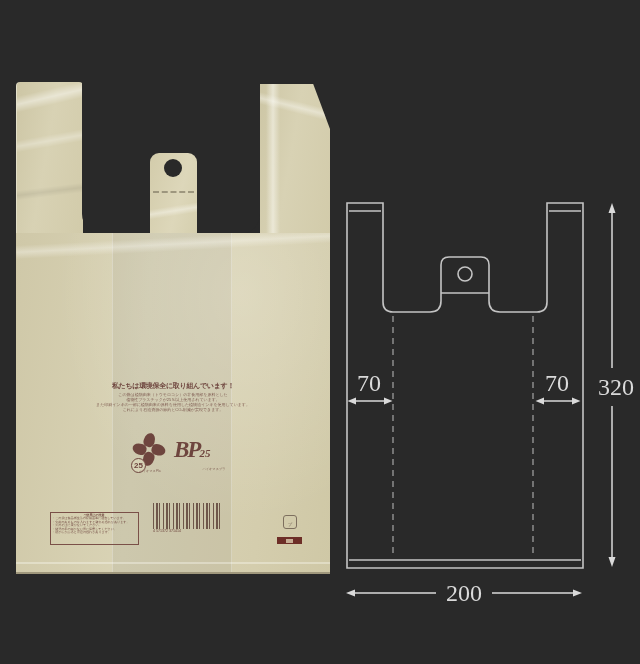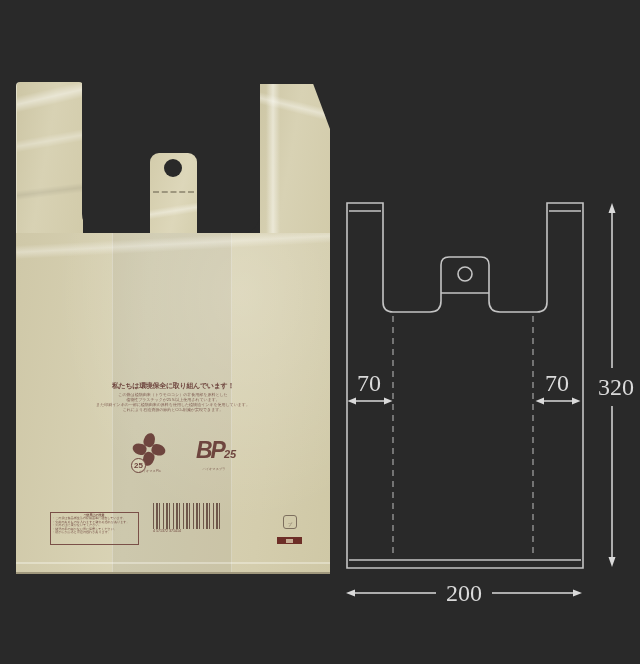--- a/index.html
+++ b/index.html
@@ -33,22 +33,22 @@
     font-size:8px;line-height:10px;transform:scale(.5);transform-origin:50% 0;opacity:.85;}
   .logos{position:absolute;left:110px;top:200px;width:120px;height:52px;}
   .clover{position:absolute;left:8px;top:2px;width:30px;height:34px;}
   .petal{position:absolute;width:11px;height:14px;background:#6e453e;
     border-radius:55% 55% 45% 45%/60% 60% 40% 40%;}
   .clover-circ{position:absolute;left:-3px;bottom:-4px;width:13px;height:13px;border:1.5px solid #6e453e;
     border-radius:50%;font-weight:bold;font-size:8px;line-height:13px;text-align:center;
     background:rgba(216,210,182,.92);}
   .logo-cap{position:absolute;width:120px;text-align:center;font-size:8px;transform:scale(.4);
     transform-origin:50% 0;opacity:.8;}
-  .bp{position:absolute;left:70px;top:4px;width:56px;height:30px;font-style:italic;font-weight:bold;
-    font-size:23px;letter-spacing:-2px;line-height:26px;}
+  .bp{position:absolute;left:48px;top:4px;width:56px;height:30px;font-style:italic;font-weight:bold;
+    font-size:23px;letter-spacing:-2px;line-height:26px;font-family:Liberation Serif, serif;}
   .bp small{font-size:11px;font-style:italic;letter-spacing:0;}
   .caution{position:absolute;left:34px;top:279px;width:87px;height:31px;border:1px solid #7a5048;
     overflow:hidden;}
   .caution-inner{width:220px;transform:scale(.38);transform-origin:0 0;font-size:8px;line-height:9px;padding:1px 3px;}
   .caution-title{text-align:center;font-weight:bold;}
   .barcode{position:absolute;left:137px;top:270px;width:69px;height:33px;}
   .bars{width:69px;height:26px;opacity:.85;
     background:repeating-linear-gradient(90deg,#5e4339 0 1px,transparent 1px 3px,#5e4339 3px 5px,transparent 5px 6px,#5e4339 6px 7px,transparent 7px 10px);}
   .bars-num{width:160px;text-align:center;font-size:8px;transform:scale(.45);transform-origin:0 0;margin-left:-22px;}
   .pla-mark{position:absolute;left:267px;top:282px;width:12px;height:12px;border:1.5px solid #7d6f5e;

